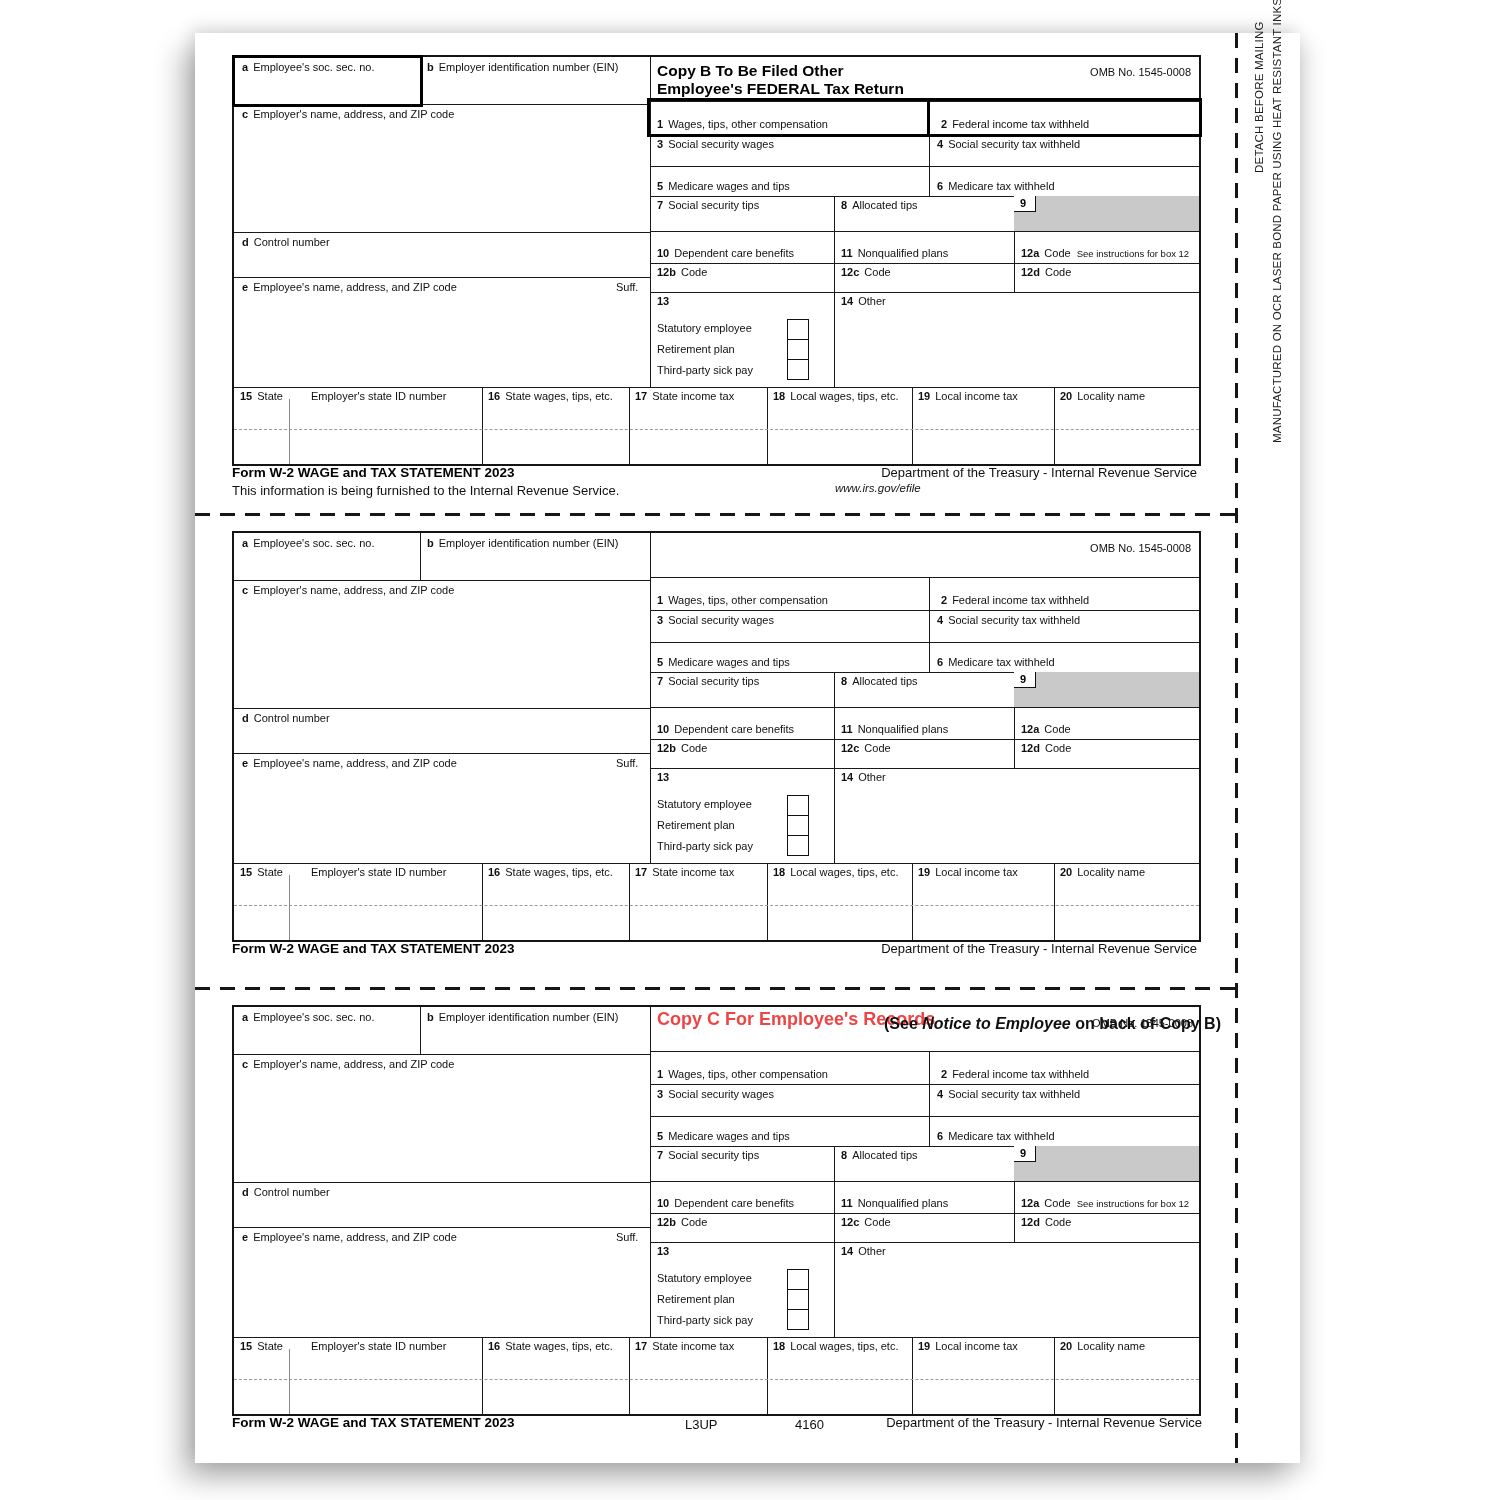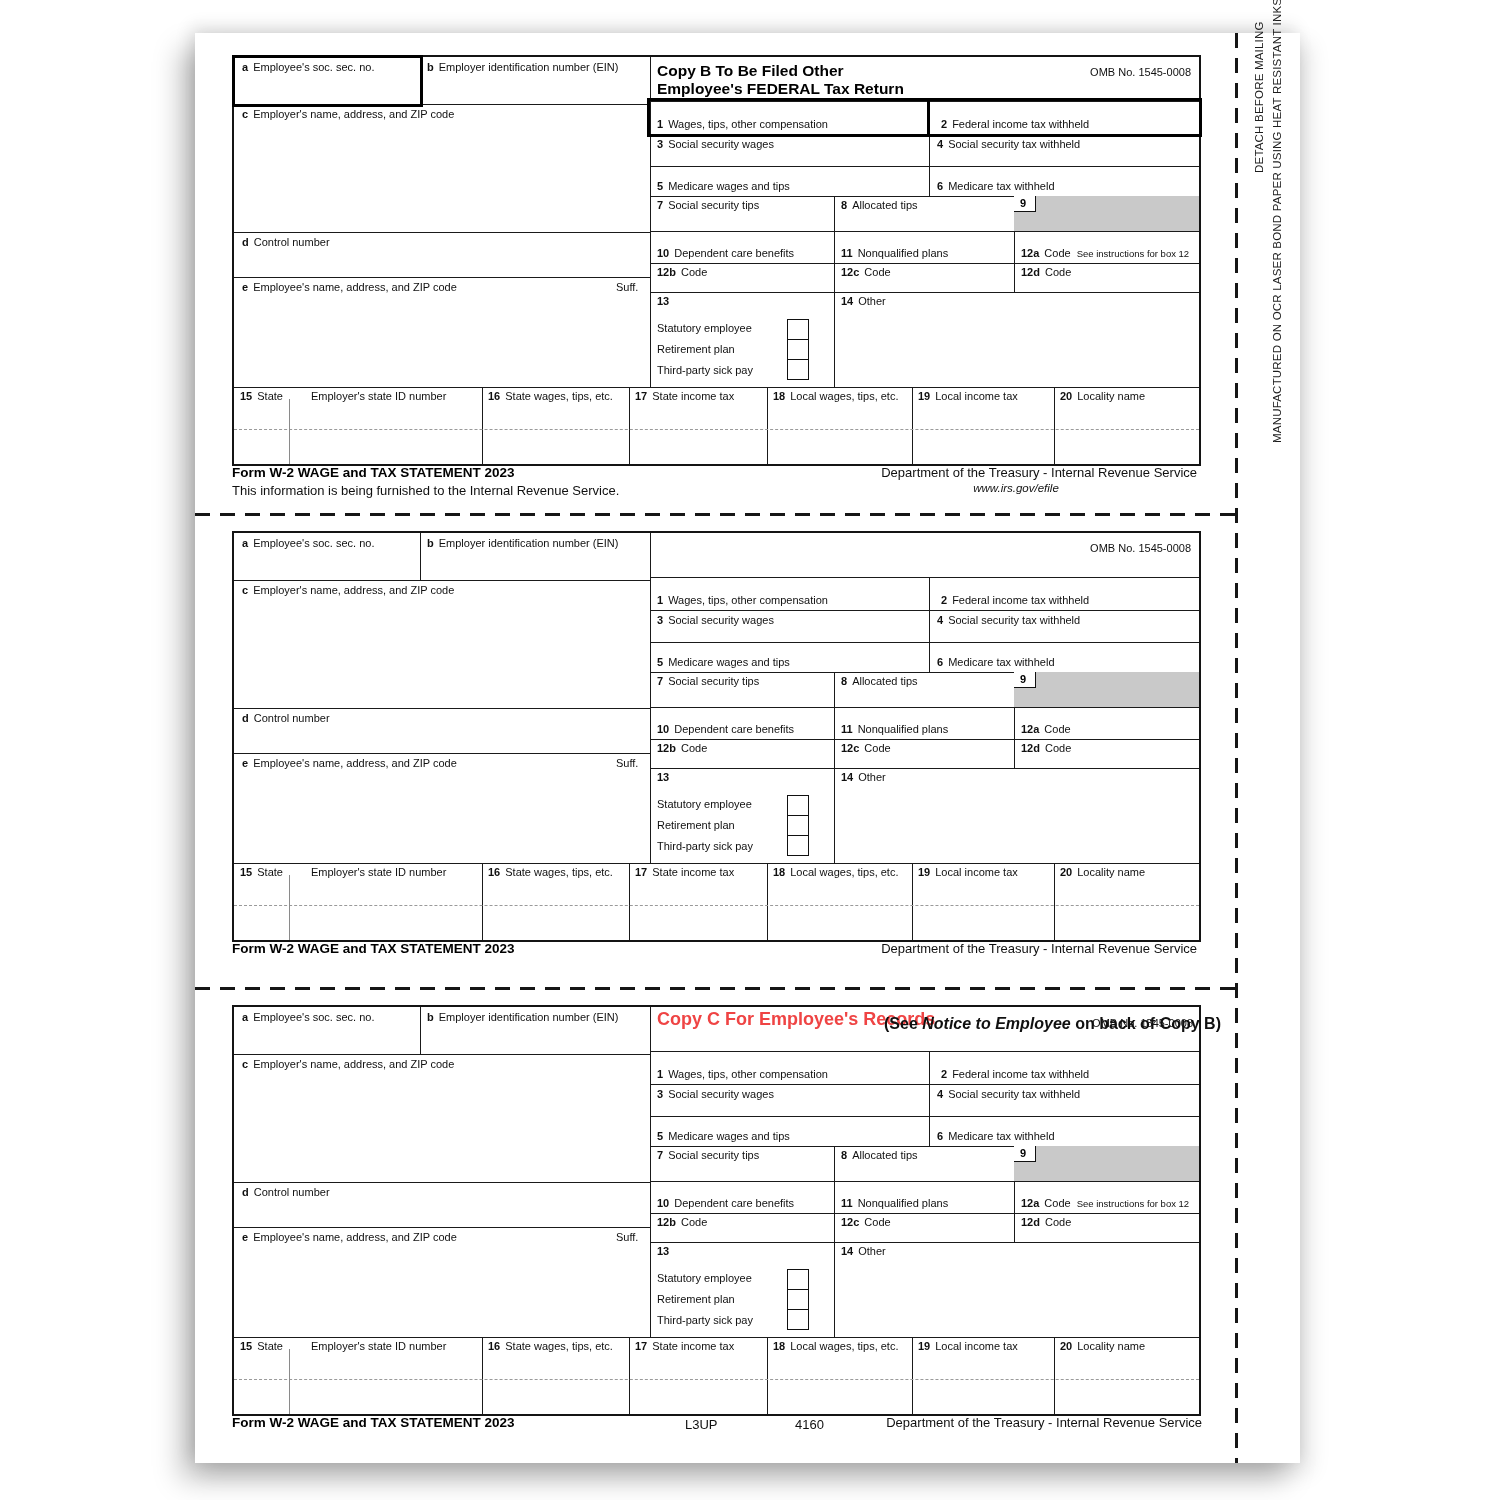--- a/index.html
+++ b/index.html
@@ -138,21 +138,21 @@
       <div class="cell" style="left:77px;top:333px">Employer's state ID number</div>
       <div class="cell" style="left:254px;top:333px"><span class="bnum">16</span><span>State wages, tips, etc.</span></div>
       <div class="cell" style="left:401px;top:333px"><span class="bnum">17</span><span>State income tax</span></div>
       <div class="cell" style="left:539px;top:333px"><span class="bnum">18</span><span>Local wages, tips, etc.</span></div>
       <div class="cell" style="left:684px;top:333px"><span class="bnum">19</span><span>Local income tax</span></div>
       <div class="cell" style="left:826px;top:333px"><span class="bnum">20</span><span>Locality name</span></div>
     </div>
     <div class="footer-title" style="left:37px;top:432px">Form W-2 WAGE and TAX STATEMENT 2023</div>
     <div class="cell small" style="left:37px;top:451px">This information is being furnished to the Internal Revenue Service.</div>
     <div class="cell small" style="left:640px;top:433px;width:362px;text-align:right">Department of the Treasury - Internal Revenue Service</div>
-    <div class="cell ital" style="left:640px;top:449px;width:362px;text-align:center;font-size:11.5px">www.irs.gov/efile</div>
+    <div class="cell ital" style="left:640px;top:449px;width:362px;text-align:left;font-size:11.5px">www.irs.gov/efile</div>
   </section>
 
   <i class="perf-h" style="left:0;top:480px;width:1042px"></i>
 
   <section class="formwrap">
     <div class="w2-tbl" style="top:498px">
       <i class="ln" style="left:186px;top:0;width:1px;height:47px"></i>
       <i class="ln" style="left:0;top:47px;width:416px;height:1px"></i>
       <i class="ln" style="left:0;top:175px;width:416px;height:1px"></i>
       <i class="ln" style="left:0;top:220px;width:416px;height:1px"></i>

